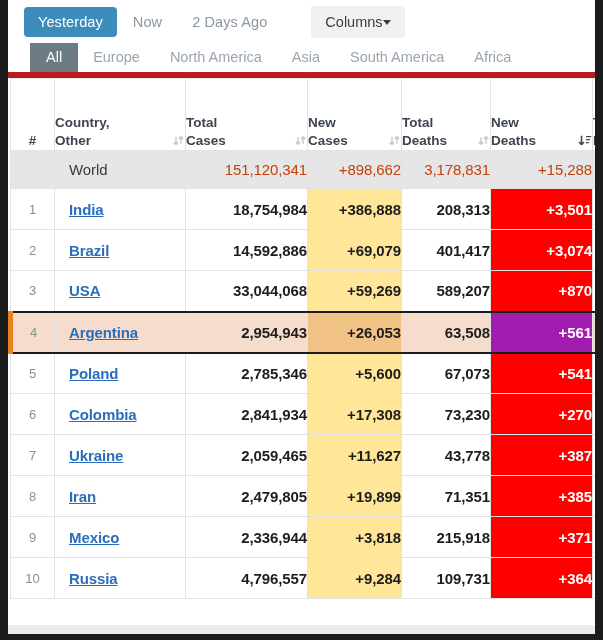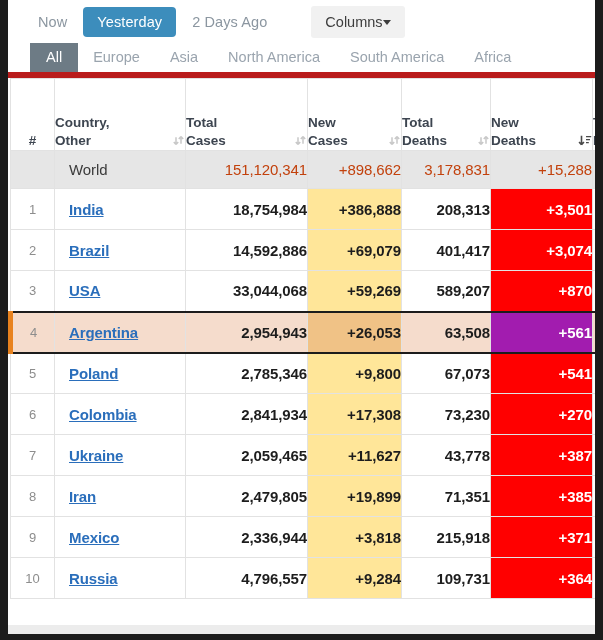--- a/index.html
+++ b/index.html
@@ -187,34 +187,34 @@
     height: 9px;
     background: #ececec;
   }
 </style>
 </head>
 <body>
 
 <div id="root">
 
   <div class="toolbar">
+    <button class="tbtn active">Yesterday</button>
     <button class="tbtn">Now</button>
-    <button class="tbtn active">Yesterday</button>
     <button class="tbtn">2 Days Ago</button>
     <button class="columns-btn">
       <span>Columns</span>
       <span class="caret"></span>
     </button>
   </div>
 
   <div class="regions">
     <button class="rtab active">All</button>
     <button class="rtab">Europe</button>
+    <button class="rtab">North America</button>
     <button class="rtab">Asia</button>
-    <button class="rtab">North America</button>
     <button class="rtab">South America</button>
     <button class="rtab">Africa</button>
   </div>
 
   <div class="table-wrap">
   <table class="main">
     <colgroup>
       <col style="width:44px">
       <col style="width:131px">
       <col style="width:122px">
@@ -360,21 +360,21 @@
             <td>2,954,943</td>
             <td class="newcases">+26,053</td>
             <td>63,508</td>
             <td class="newdeaths">+561</td>
             <td class="tail"></td>
           </tr>
           <tr>
             <td class="idx">5</td>
             <td class="country"><a>Poland</a></td>
             <td>2,785,346</td>
-            <td class="newcases">+9,800</td>
+            <td class="newcases">+5,600</td>
             <td>67,073</td>
             <td class="newdeaths">+541</td>
             <td class="tail"></td>
           </tr>
           <tr>
             <td class="idx">6</td>
             <td class="country"><a>Colombia</a></td>
             <td>2,841,934</td>
             <td class="newcases">+17,308</td>
             <td>73,230</td>

